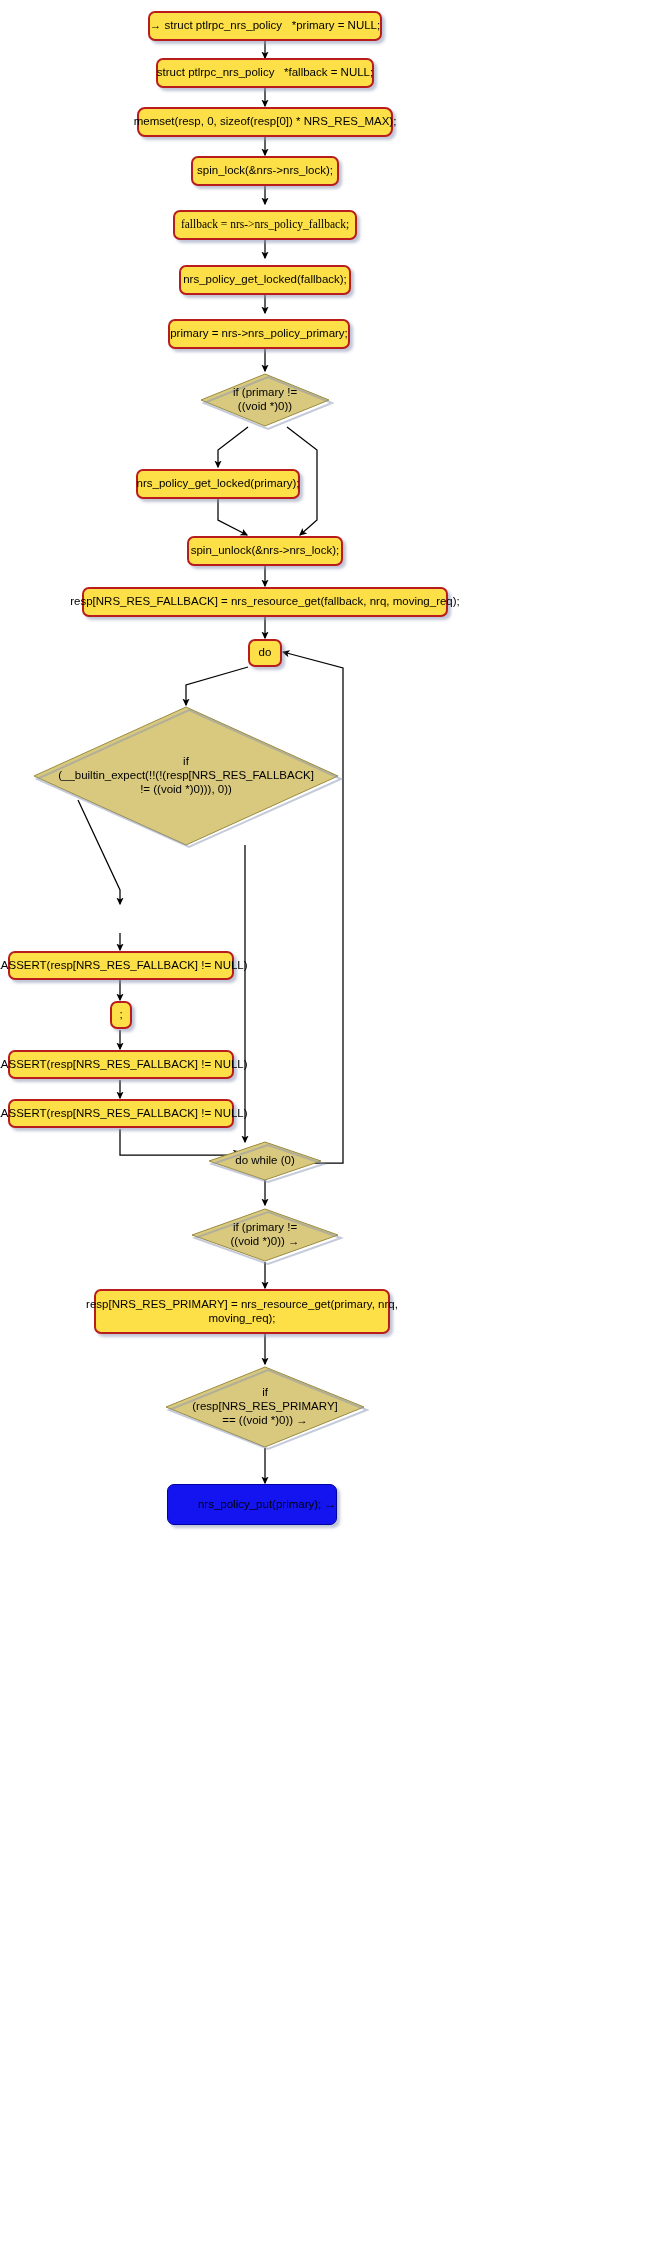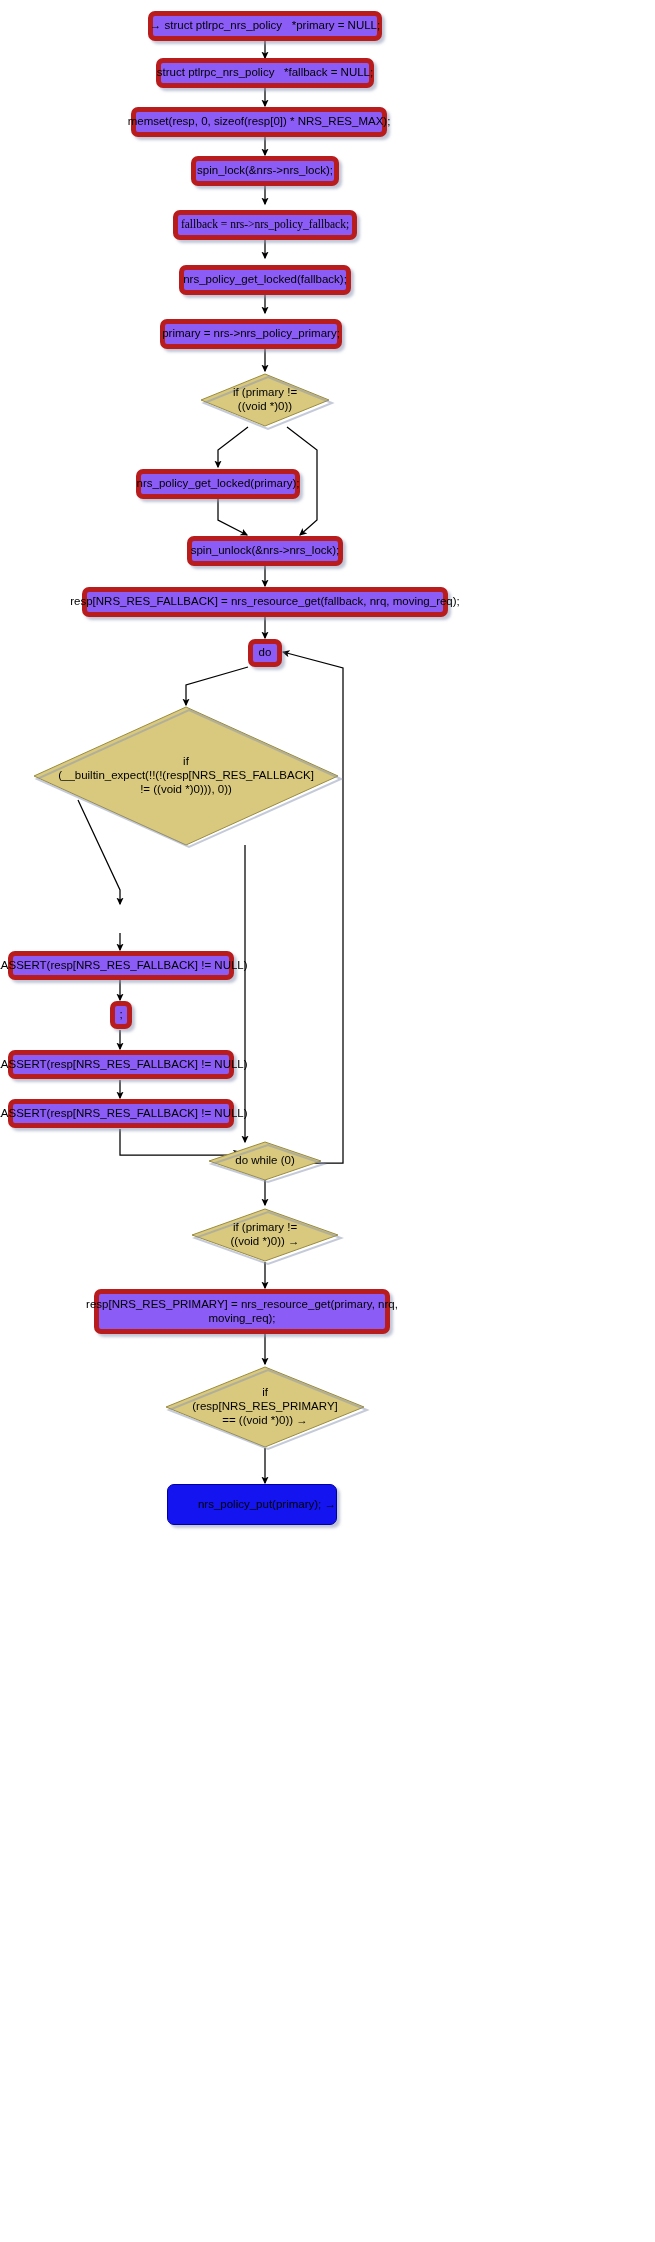--- a/index.html
+++ b/index.html
@@ -30,22 +30,22 @@
     box-sizing: border-box;
     display: flex;
     align-items: center;
     justify-content: center;
     text-align: center;
     color: #000000;
     line-height: 1.18;
     white-space: pre;
   }
   .proc {
-    background: #8b5cf6;
-    border: 5px solid #b91c1c;
+    background: #fde047;
+    border: 2px solid #b91c1c;
     border-radius: 7px;
     box-shadow: 3px 3px 3px rgba(140,150,180,0.55);
     font-size: 11.5px;
   }
   .proc.highlight {
     background: #1414F0;
     border: 1px solid #0000A0;
   }
   .diamond-wrap {
     position: absolute;
@@ -138,37 +138,37 @@
   </svg>
 
   <div class="node proc" style="left:148px; top:11px; width:234px; height:30px;">
     <span>→ struct ptlrpc_nrs_policy   *primary = NULL;</span>
   </div>
 
   <div class="node proc" style="left:156px; top:58px; width:218px; height:30px;">
     <span>struct ptlrpc_nrs_policy   *fallback = NULL;</span>
   </div>
 
-  <div class="node proc" style="left:131px; top:107px; width:256px; height:30px;">
+  <div class="node proc" style="left:137px; top:107px; width:256px; height:30px;border-radius:8px;">
     <span>memset(resp, 0, sizeof(resp[0]) * NRS_RES_MAX);</span>
   </div>
 
   <div class="node proc" style="left:191px; top:156px; width:148px; height:30px;">
     <span>spin_lock(&amp;nrs-&gt;nrs_lock);</span>
   </div>
 
   <div class="node proc" style="left:173px; top:210px; width:184px; height:30px;font-family:Liberation Serif, serif;">
     <span>fallback = nrs-&gt;nrs_policy_fallback;</span>
   </div>
 
   <div class="node proc" style="left:179px; top:265px; width:172px; height:30px;">
     <span>nrs_policy_get_locked(fallback);</span>
   </div>
 
-  <div class="node proc" style="left:160px; top:319px; width:182px; height:30px;text-align:right;">
+  <div class="node proc" style="left:168px; top:319px; width:182px; height:30px;text-align:right;">
     <span>primary = nrs-&gt;nrs_policy_primary;</span>
   </div>
 
   <div class="diamond-wrap" style="left:198px; top:371px; width:134px; height:58px;">
     <svg width="134" height="58" viewBox="0 0 134 58">
       <polygon points="67,3 131,29 67,55 3,29" fill="#D9C97E" stroke="#9A8B3E" stroke-width="1" style="filter:none"></polygon>
       <polygon points="70,6 134,32 70,58 6,32" fill="none" stroke="rgba(140,150,180,0.5)" stroke-width="2"></polygon>
     </svg>
     <div class="diamond-label">if (primary !=
 ((void *)0))</div>

